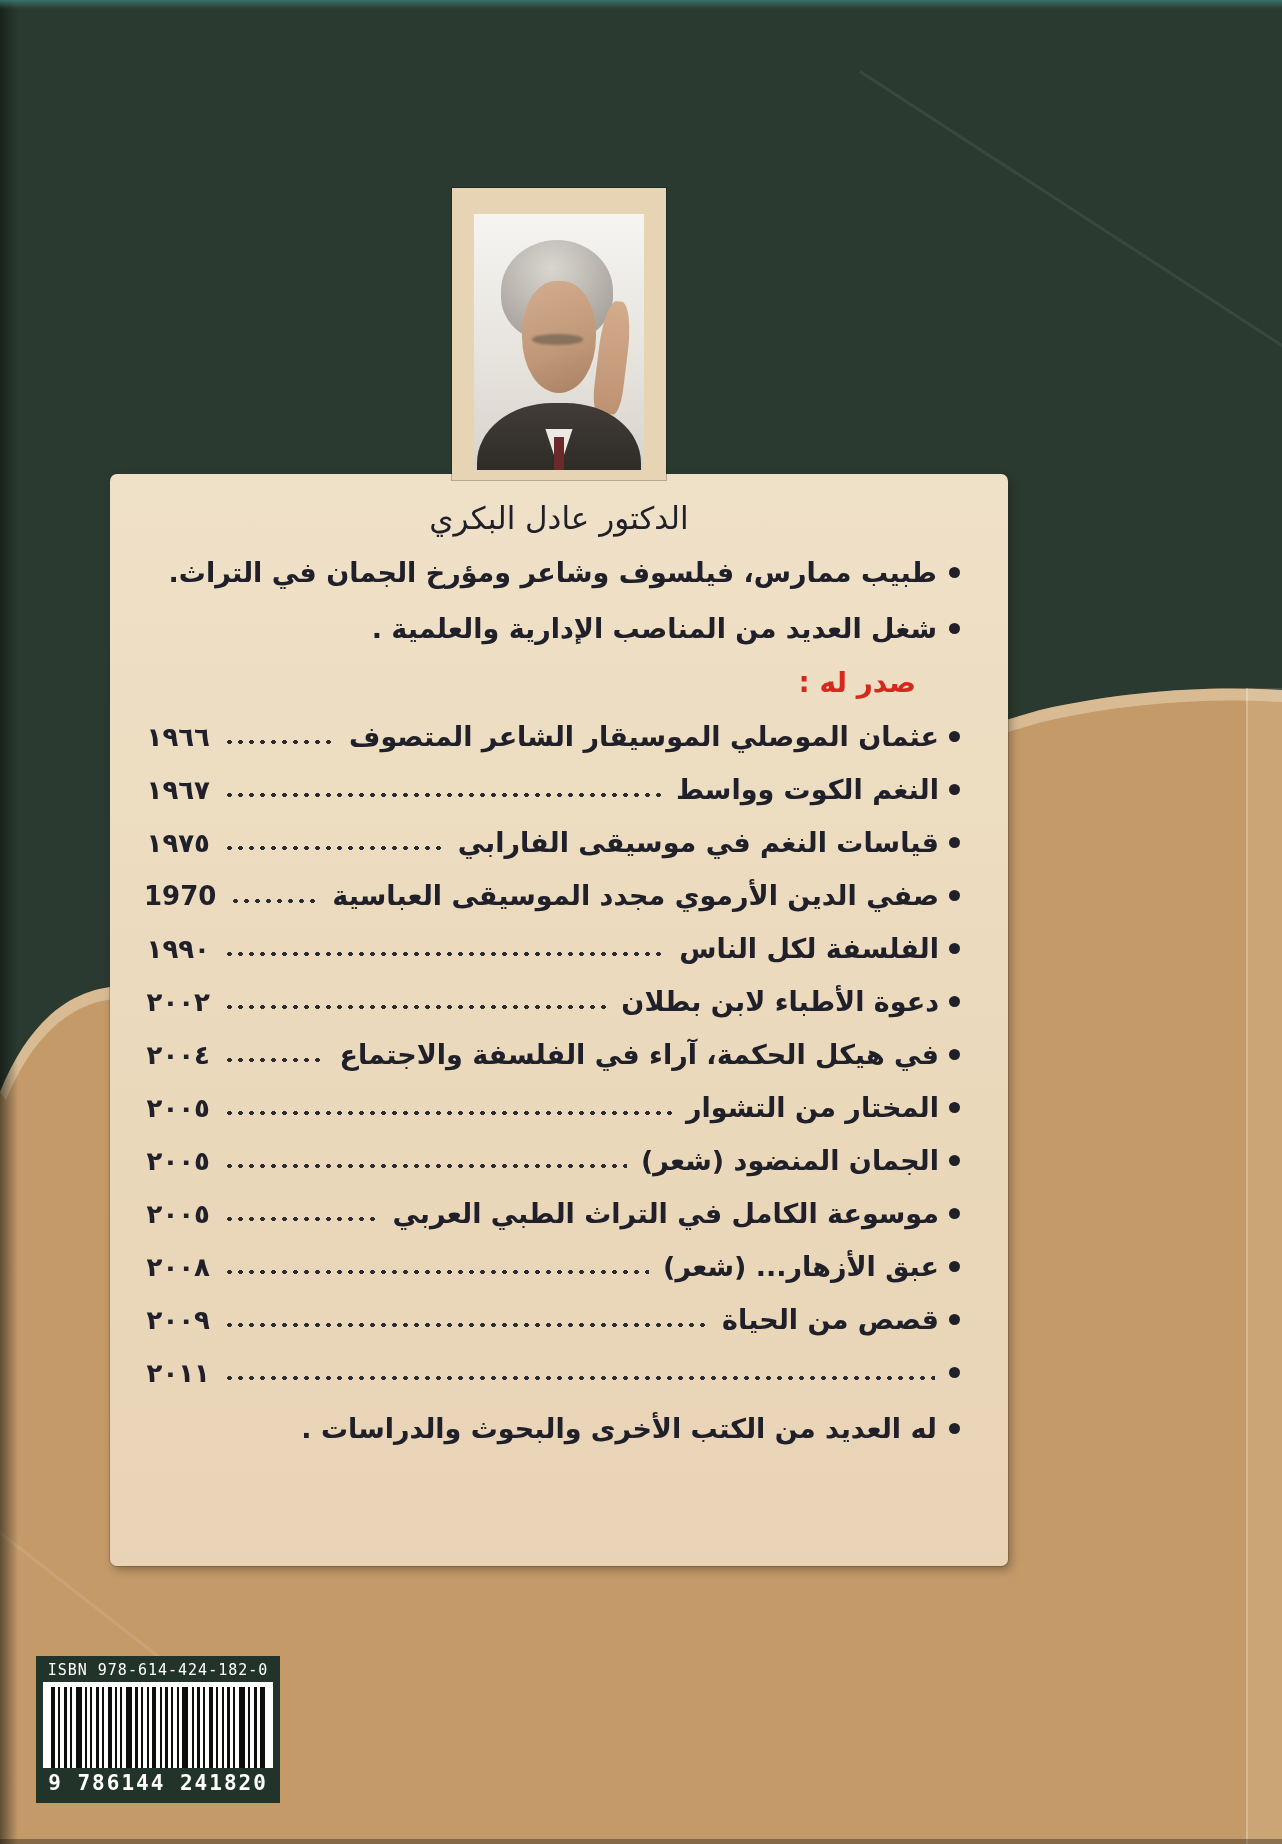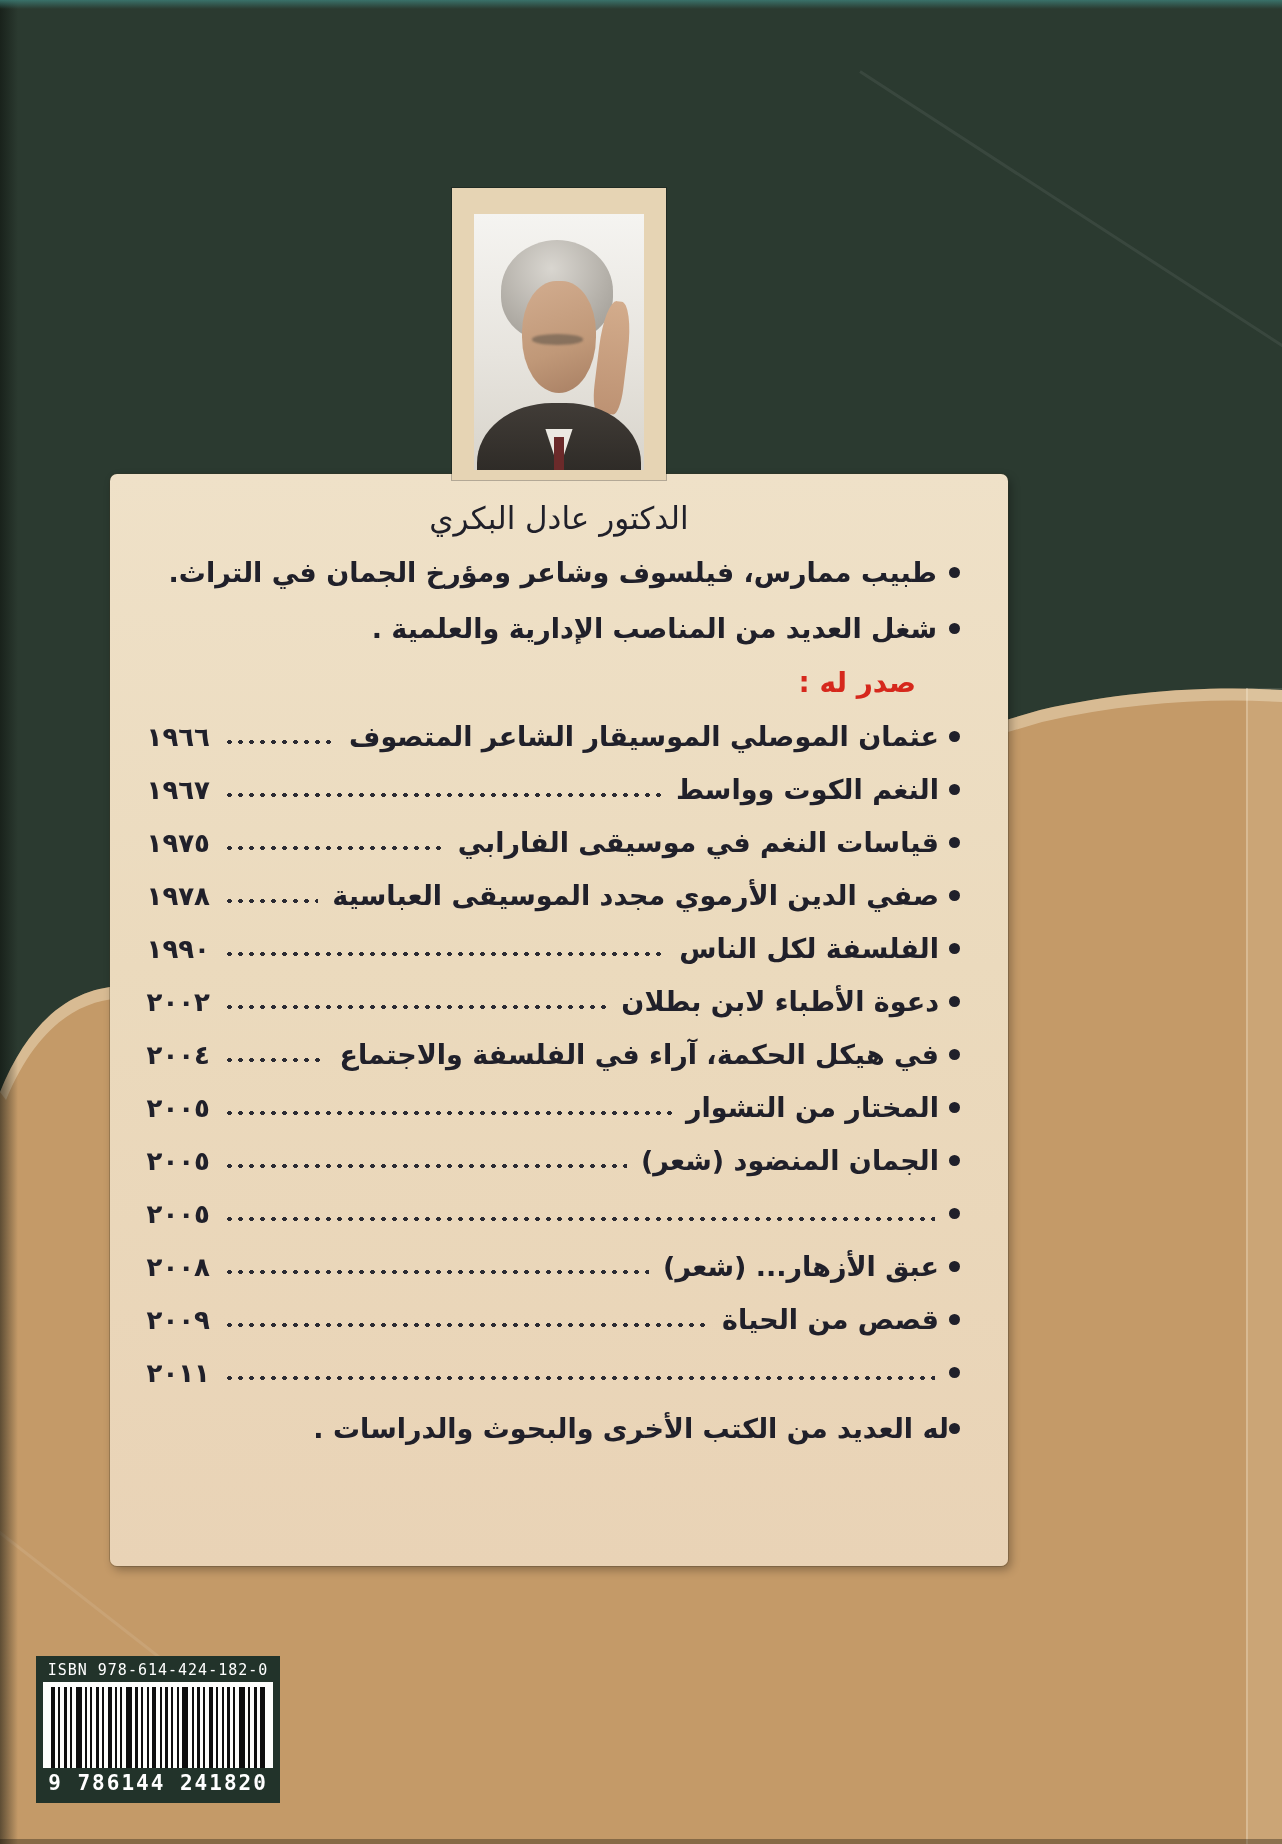--- a/index.html
+++ b/index.html
@@ -118,21 +118,21 @@
     flex:1 1 auto;height:100%;margin:0 4px;
     background-image:radial-gradient(circle,#2b2b33 2.1px,transparent 2.5px);
     background-size:11px 8px;background-repeat:repeat-x;
     background-position:0 62%;
   }
   .book-year{
     flex:0 0 auto;min-width:66px;text-align:right;
     font-size:26px;font-weight:bold;white-space:nowrap;
   }
   .closing-line{
-    display:flex;align-items:center;gap:0;
+    display:flex;align-items:center;gap:12px;
     height:58px;font-size:27px;font-weight:bold;
     padding-right:14px;
   }
 
   
   .barcode{
     position:absolute;left:36px;top:1656px;width:244px;z-index:3;
     background:#22332a;padding:4px 7px 5px;box-sizing:border-box;
   }
   .isbn-text{
@@ -213,21 +213,21 @@
     <span class="dot"></span>
     <span class="book-title">قياسات النغم في موسيقى الفارابي</span>
     <span class="leader"></span>
     <span class="book-year">١٩٧٥</span>
   </div>
 
   <div class="book-row">
     <span class="dot"></span>
     <span class="book-title">صفي الدين الأرموي مجدد الموسيقى العباسية</span>
     <span class="leader"></span>
-    <span class="book-year">١٩٧٨</span>
+    <span class="book-year">1970</span>
   </div>
 
   <div class="book-row">
     <span class="dot"></span>
     <span class="book-title">الفلسفة لكل الناس</span>
     <span class="leader"></span>
     <span class="book-year">١٩٩٠</span>
   </div>
 
   <div class="book-row">
@@ -253,20 +253,21 @@
 
   <div class="book-row">
     <span class="dot"></span>
     <span class="book-title">الجمان المنضود (شعر)</span>
     <span class="leader"></span>
     <span class="book-year">٢٠٠٥</span>
   </div>
 
   <div class="book-row">
     <span class="dot"></span>
+    <span class="book-title">موسوعة الكامل في التراث الطبي العربي</span>
     <span class="leader"></span>
     <span class="book-year">٢٠٠٥</span>
   </div>
 
   <div class="book-row">
     <span class="dot"></span>
     <span class="book-title">عبق الأزهار... (شعر)</span>
     <span class="leader"></span>
     <span class="book-year">٢٠٠٨</span>
   </div>

